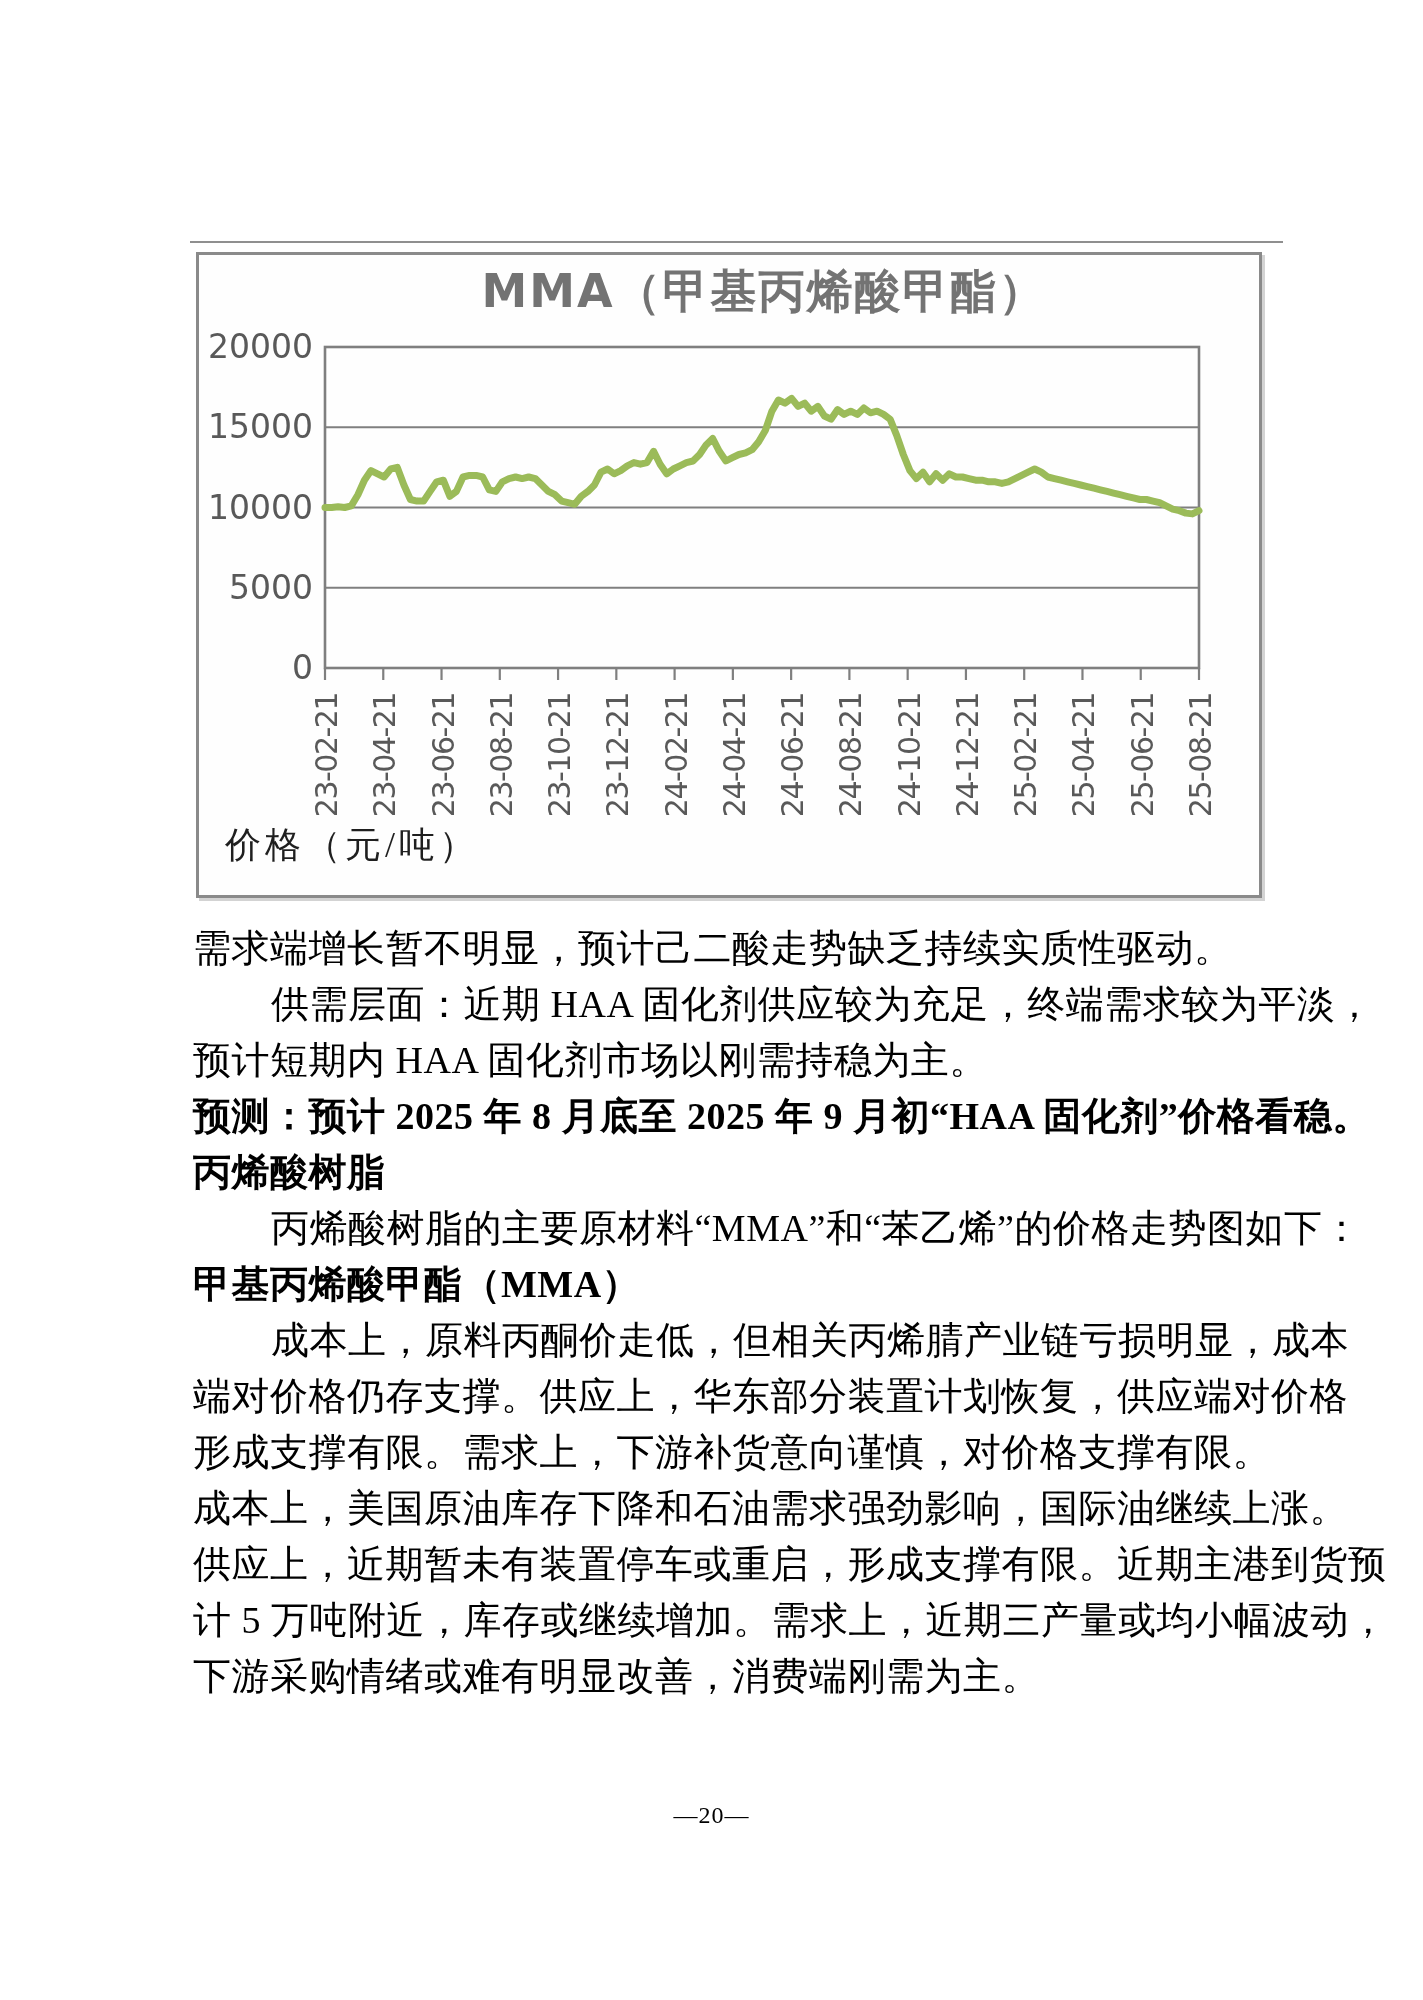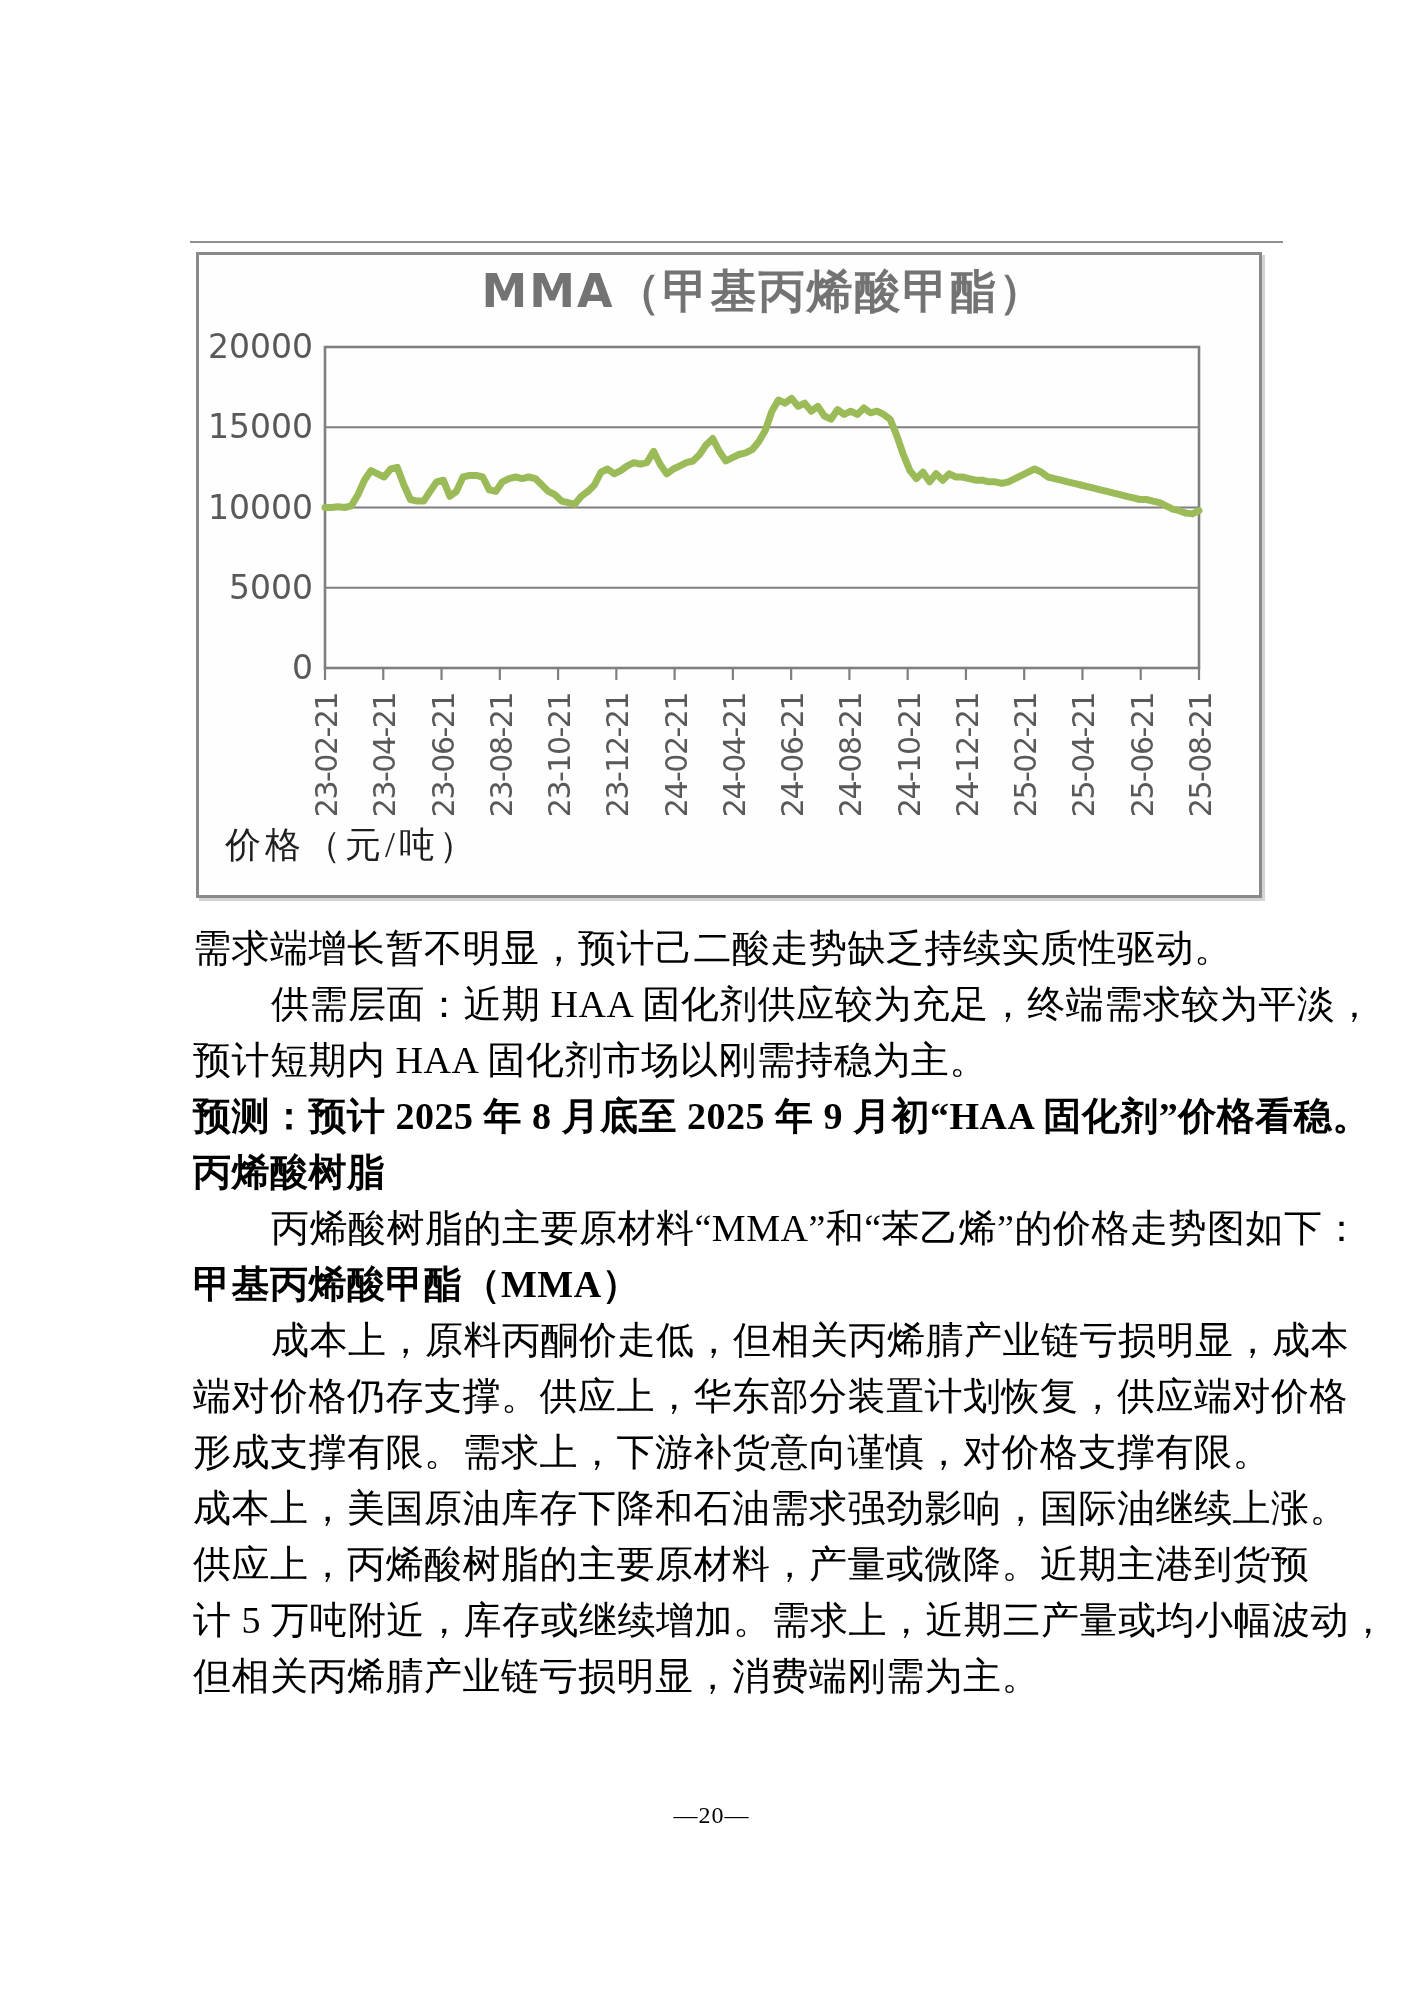--- a/index.html
+++ b/index.html
@@ -112,18 +112,18 @@
     <div class="text-line indent">供需层面：近期 HAA 固化剂供应较为充足，终端需求较为平淡，</div>
     <div class="text-line">预计短期内 HAA 固化剂市场以刚需持稳为主。</div>
     <div class="text-line bold">预测：预计 2025 年 8 月底至 2025 年 9 月初“HAA 固化剂”价格看稳。</div>
     <div class="text-line bold">丙烯酸树脂</div>
     <div class="text-line indent">丙烯酸树脂的主要原材料“MMA”和“苯乙烯”的价格走势图如下：</div>
     <div class="text-line bold">甲基丙烯酸甲酯（MMA）</div>
     <div class="text-line indent">成本上，原料丙酮价走低，但相关丙烯腈产业链亏损明显，成本</div>
     <div class="text-line">端对价格仍存支撑。供应上，华东部分装置计划恢复，供应端对价格</div>
     <div class="text-line">形成支撑有限。需求上，下游补货意向谨慎，对价格支撑有限。</div>
     <div class="text-line">成本上，美国原油库存下降和石油需求强劲影响，国际油继续上涨。</div>
-    <div class="text-line">供应上，丙烯酸树脂的主要原材料，产量或微降。近期主港到货预</div>
+    <div class="text-line">供应上，近期暂未有装置停车或重启，形成支撑有限。近期主港到货预</div>
     <div class="text-line">计 5 万吨附近，库存或继续增加。需求上，近期三产量或均小幅波动，</div>
-    <div class="text-line">但相关丙烯腈产业链亏损明显，消费端刚需为主。</div>
+    <div class="text-line">下游采购情绪或难有明显改善，消费端刚需为主。</div>
   </div>
 
 <div class="page-number">—20—</div>
 
 </body></html>

